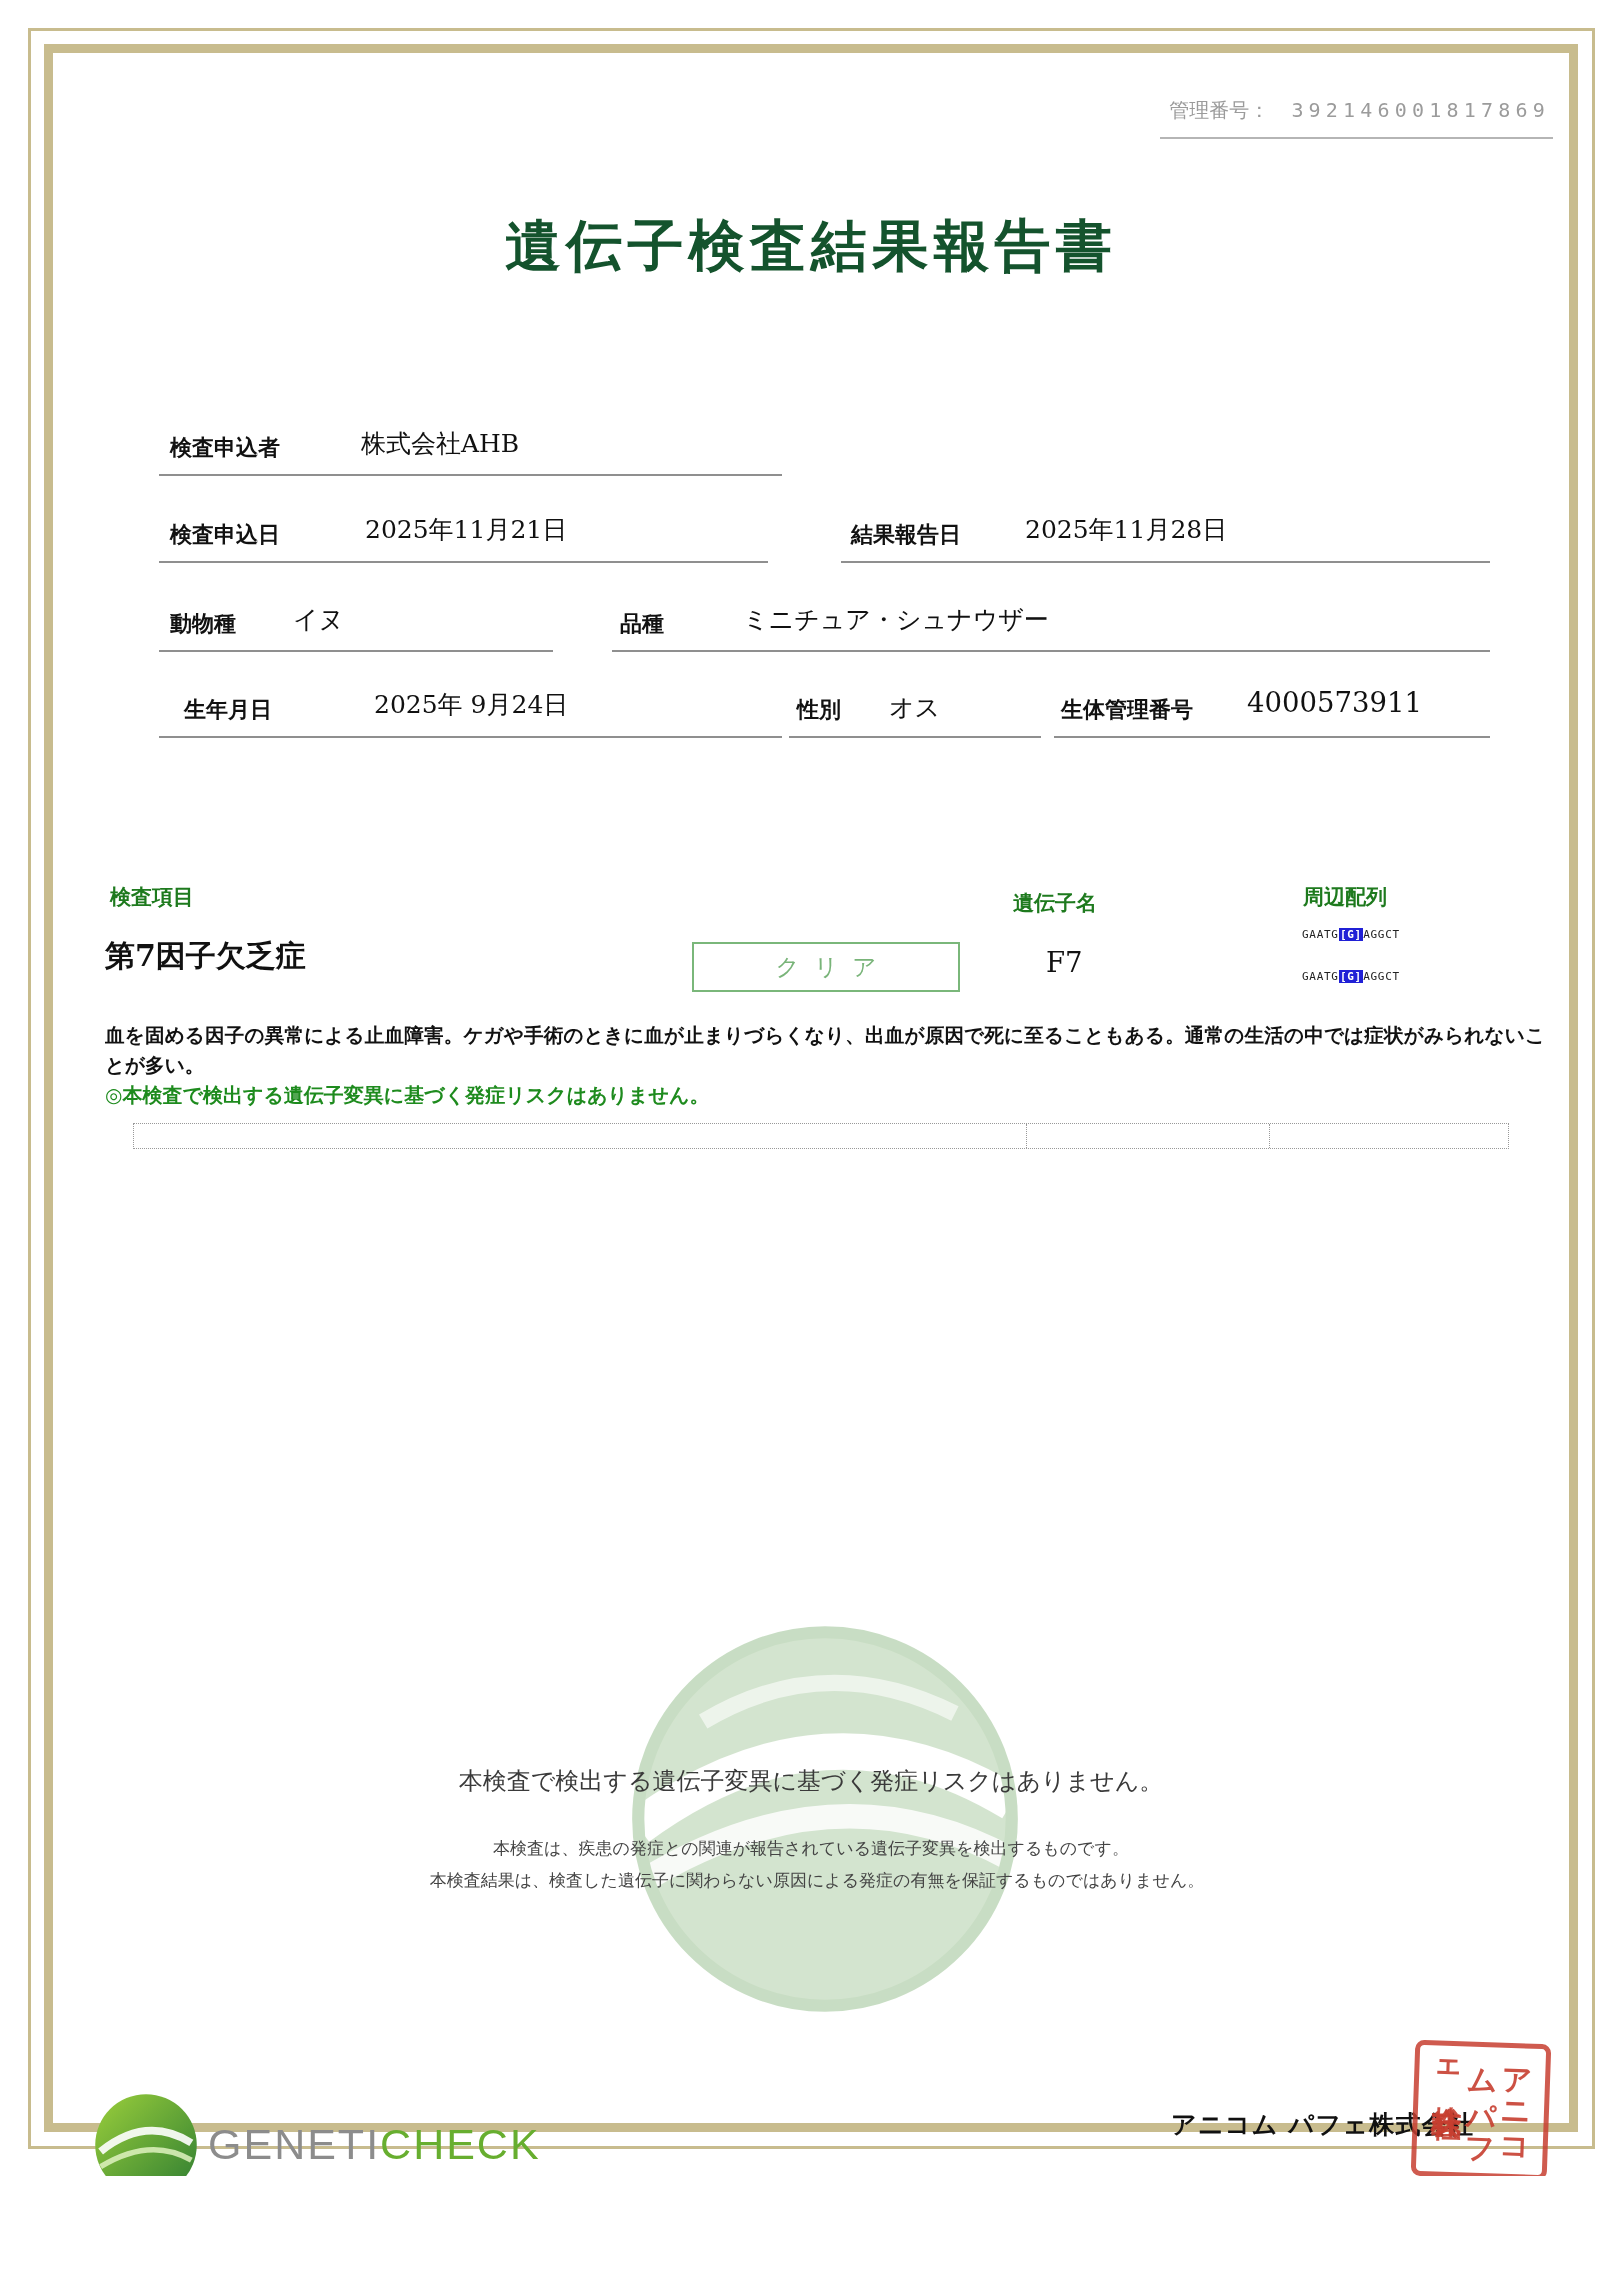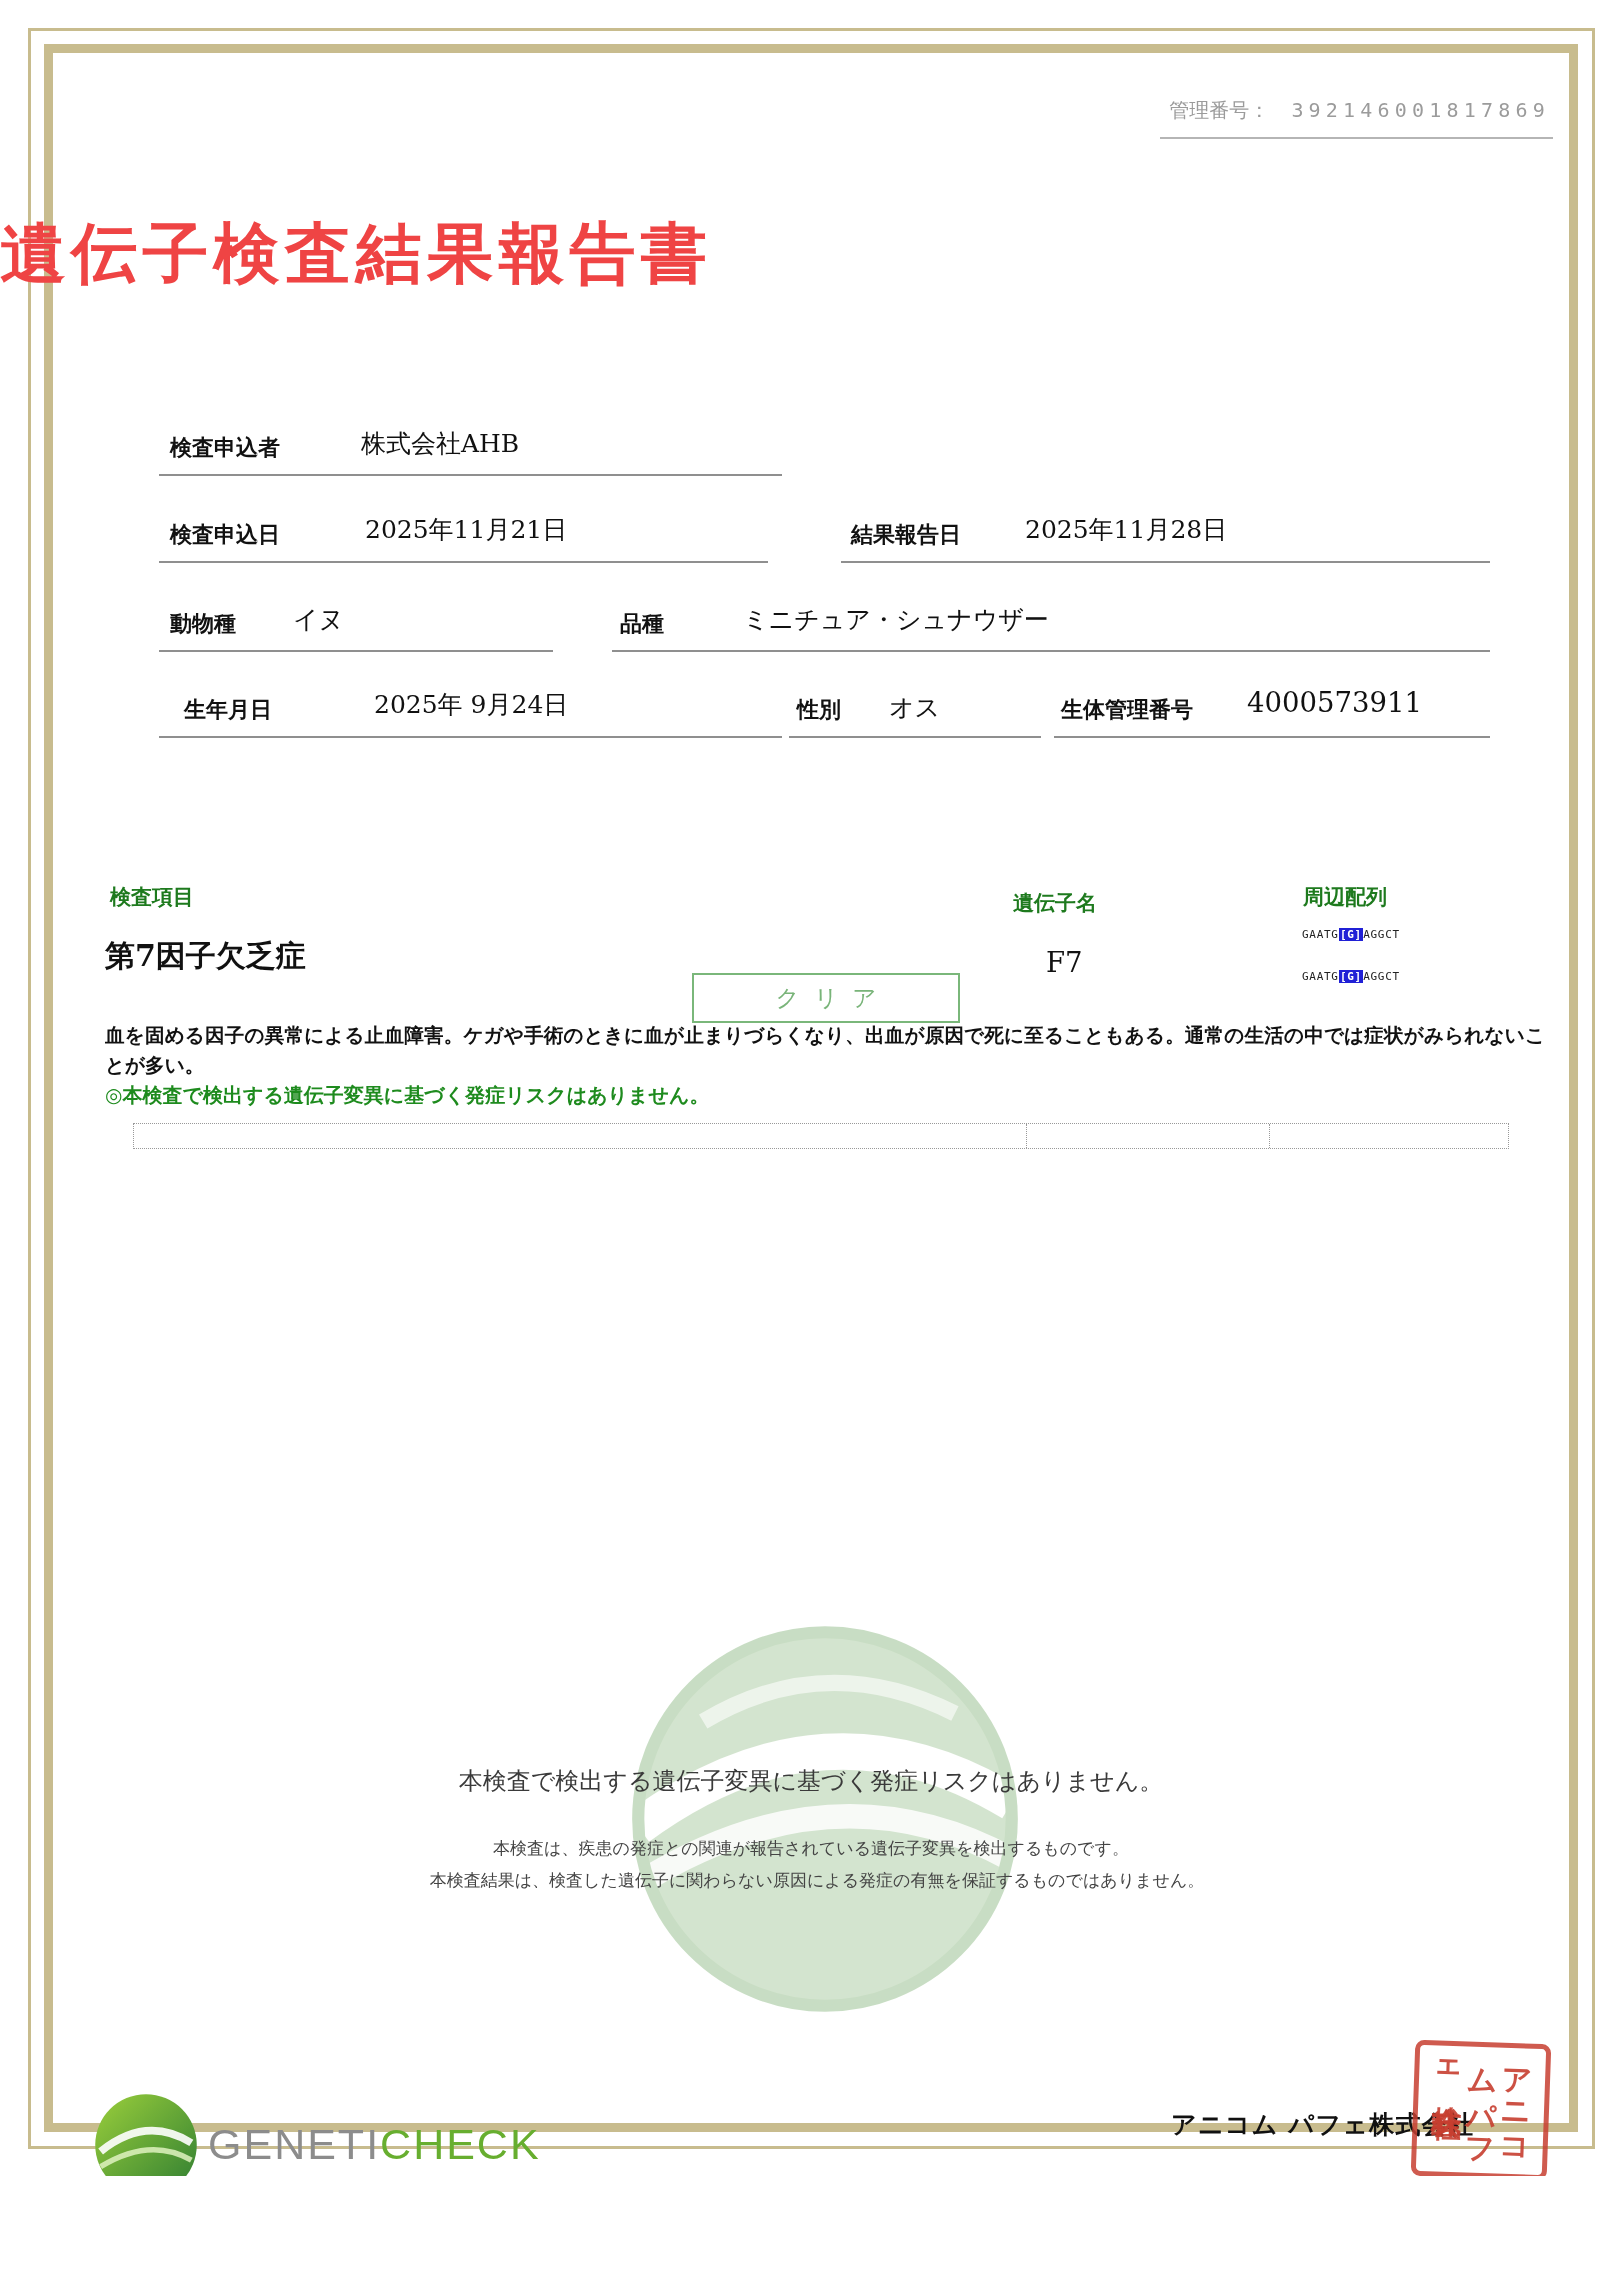--- a/index.html
+++ b/index.html
@@ -17,22 +17,22 @@
   .frame-outer{position:absolute; inset:27.5px; border:3.3px solid #c8bc8e; pointer-events:none;}
   .frame-inner{position:absolute; inset:44px; border:9.8px solid #c8bc8e; pointer-events:none;}
 
   
   .mgmt{left:0; top:97px; width:1550px; text-align:right; font-size:20px; color:#9b9b9b;
         font-family:"DejaVu Serif", serif;}
   .mgmt .num{font-family:"DejaVu Sans Mono", monospace; letter-spacing:5.2px; margin-left:15.7px;}
   .mgmt-line{left:1160px; top:137px; width:393px; border-top:2px solid #b5b5b5;}
 
   
-  .title{left:0; top:209px; width:1622px; text-align:left; font-size:66px; font-weight:bold;
-         letter-spacing:5.2px; color:#ef4444;}
+  .title{left:0; top:209px; width:1622px; text-align:center; font-size:56px; font-weight:bold;
+         letter-spacing:5.2px; color:#14532d;}
 
   
   .lbl{font-size:22px; font-weight:bold; color:#111;}
   .val{font-size:25px; color:#111;}
   .uline{border-top:2px solid #8f8f8f; height:0;}
 
   .r1-lbl{left:170px; top:433px;}
   .r1-val{left:361px; top:427px;}
   .r1-line{left:159px; top:474px; width:623px;}
 
@@ -61,21 +61,21 @@
   .r4c-line{left:1054px; top:736px; width:436px;}
 
   
   .green-head{font-size:21px; font-weight:bold; color:#1e7a1e;}
   .h-item{left:110px; top:883px;}
   .h-gene{left:1013px; top:889px;}
   .h-seq{left:1303px; top:883px;}
 
   .disease{left:105px; top:936px; font-size:30px; font-weight:bold; color:#111;text-align:right;}
   .status-box{left:692px; top:942px; width:264px; height:46px; border:2px solid #7ab77a;
-              display:flex; align-items:center; justify-content:center;margin-top:31px;}
+              display:flex; align-items:center; justify-content:center;}
   .status-box span{color:#79b479; font-size:23.6px; letter-spacing:0.6em; text-indent:0.6em;
                    font-family:"DejaVu Serif", serif;}
   .gene{left:1046px; top:946px; font-size:27.5px; color:#111;}
 
   .seq{font-family:"DejaVu Sans Mono", monospace; font-size:11px; color:#222; letter-spacing:0.7px;}
   .seq1{left:1302px; top:928px;}
   .seq2{left:1302px; top:970px;}
   .seq .var{background:#2020d6; color:#ffffff; padding:0 1.3px; font-weight:bold;}
 
   .desc{left:105px; top:1021px; width:1440px; font-size:19.6px; font-weight:bold;

